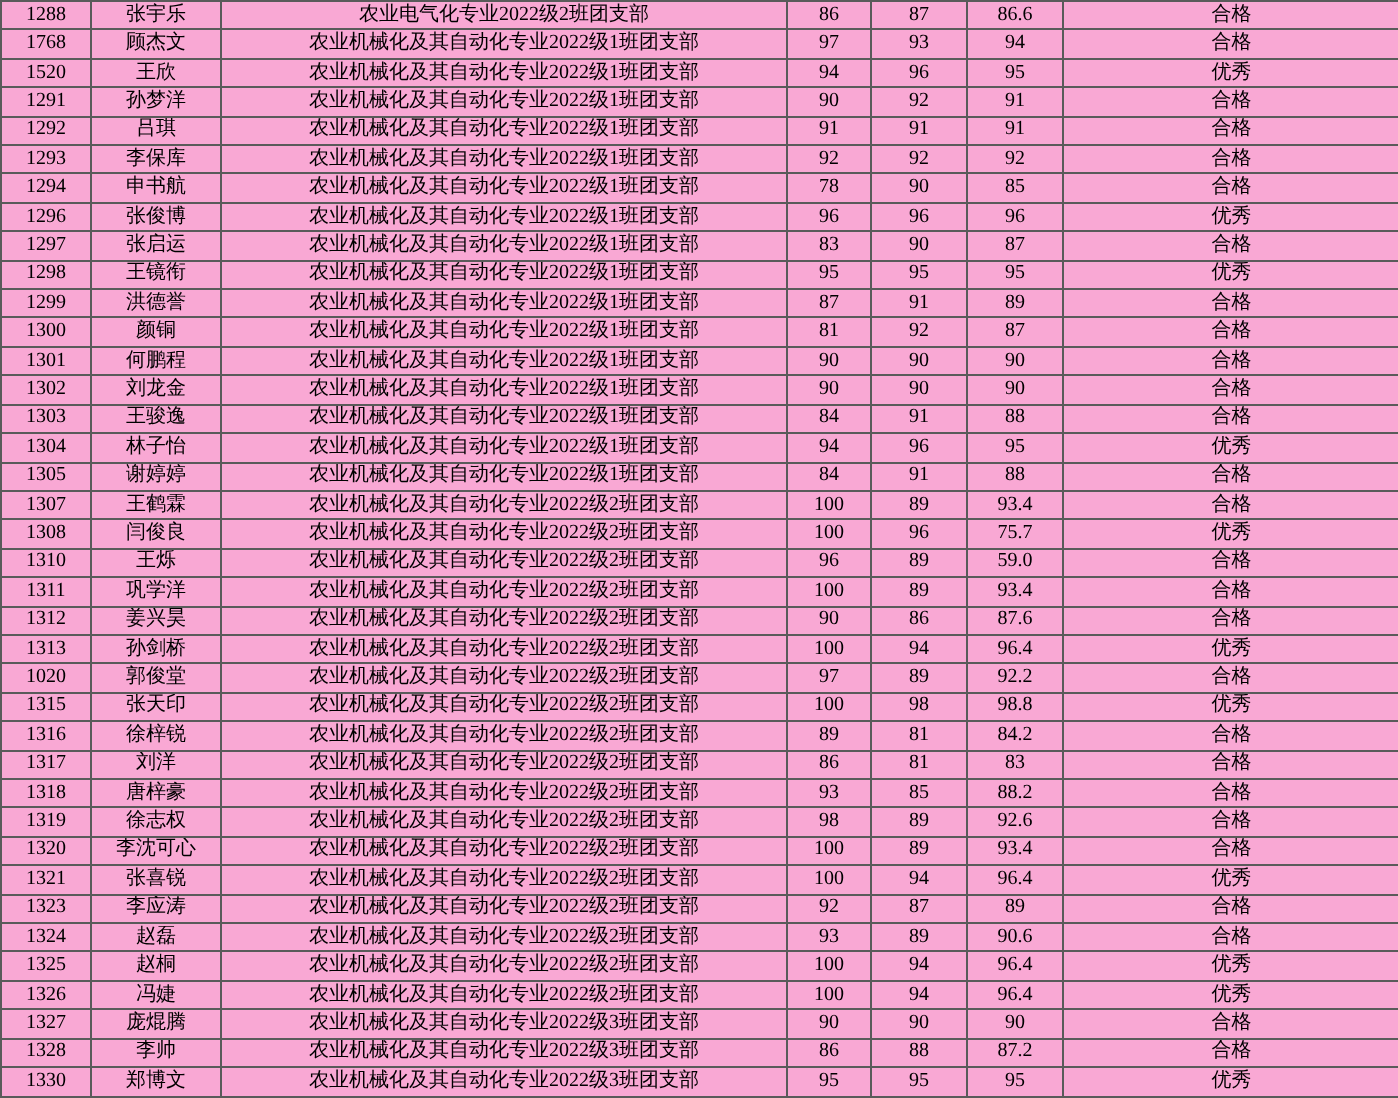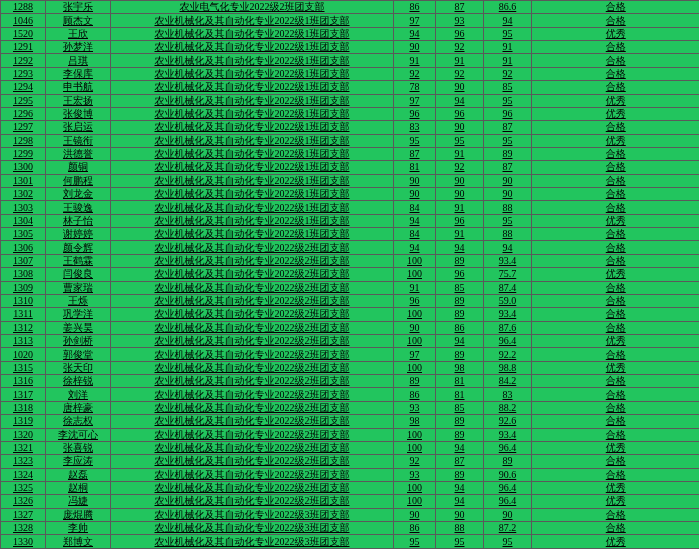--- a/index.html
+++ b/index.html
@@ -4,22 +4,21 @@
 <style>
   html, body {
     margin: 0;
     padding: 0;
     background: #ffffff;
   }
   #sheet {
     width: 699px;
     height: 549px;
     overflow: hidden;
-    background: #22c55e;
-    text-decoration: underline;
+    background: #f9a8d4;
   }
   table.grid {
     border-collapse: collapse;
     table-layout: fixed;
     width: 699px;
     height: 549px;
     font-family: "Liberation Serif", "DejaVu Serif", serif;
     font-size: 10px;
     color: #000000;
   }
@@ -64,21 +63,21 @@
         <tr>
           <td>1288</td>
           <td>张宇乐</td>
           <td>农业电气化专业2022级2班团支部</td>
           <td>86</td>
           <td>87</td>
           <td>86.6</td>
           <td>合格</td>
         </tr>
         <tr>
-          <td>1046</td>
+          <td>1768</td>
           <td>顾杰文</td>
           <td>农业机械化及其自动化专业2022级1班团支部</td>
           <td>97</td>
           <td>93</td>
           <td>94</td>
           <td>合格</td>
         </tr>
         <tr>
           <td>1520</td>
           <td>王欣</td>
@@ -118,29 +117,20 @@
         <tr>
           <td>1294</td>
           <td>申书航</td>
           <td>农业机械化及其自动化专业2022级1班团支部</td>
           <td>78</td>
           <td>90</td>
           <td>85</td>
           <td>合格</td>
         </tr>
         <tr>
-          <td>1295</td>
-          <td>王宏扬</td>
-          <td>农业机械化及其自动化专业2022级1班团支部</td>
-          <td>97</td>
-          <td>94</td>
-          <td>95</td>
-          <td>优秀</td>
-        </tr>
-        <tr>
           <td>1296</td>
           <td>张俊博</td>
           <td>农业机械化及其自动化专业2022级1班团支部</td>
           <td>96</td>
           <td>96</td>
           <td>96</td>
           <td>优秀</td>
         </tr>
         <tr>
           <td>1297</td>
@@ -217,54 +207,36 @@
         <tr>
           <td>1305</td>
           <td>谢婷婷</td>
           <td>农业机械化及其自动化专业2022级1班团支部</td>
           <td>84</td>
           <td>91</td>
           <td>88</td>
           <td>合格</td>
         </tr>
         <tr>
-          <td>1306</td>
-          <td>颜令辉</td>
-          <td>农业机械化及其自动化专业2022级2班团支部</td>
-          <td>94</td>
-          <td>94</td>
-          <td>94</td>
-          <td>合格</td>
-        </tr>
-        <tr>
           <td>1307</td>
           <td>王鹤霖</td>
           <td>农业机械化及其自动化专业2022级2班团支部</td>
           <td>100</td>
           <td>89</td>
           <td>93.4</td>
           <td>合格</td>
         </tr>
         <tr>
           <td>1308</td>
           <td>闫俊良</td>
           <td>农业机械化及其自动化专业2022级2班团支部</td>
           <td>100</td>
           <td>96</td>
           <td>75.7</td>
           <td>优秀</td>
-        </tr>
-        <tr>
-          <td>1309</td>
-          <td>曹家瑞</td>
-          <td>农业机械化及其自动化专业2022级2班团支部</td>
-          <td>91</td>
-          <td>85</td>
-          <td>87.4</td>
-          <td>合格</td>
         </tr>
         <tr>
           <td>1310</td>
           <td>王烁</td>
           <td>农业机械化及其自动化专业2022级2班团支部</td>
           <td>96</td>
           <td>89</td>
           <td>59.0</td>
           <td>合格</td>
         </tr>

